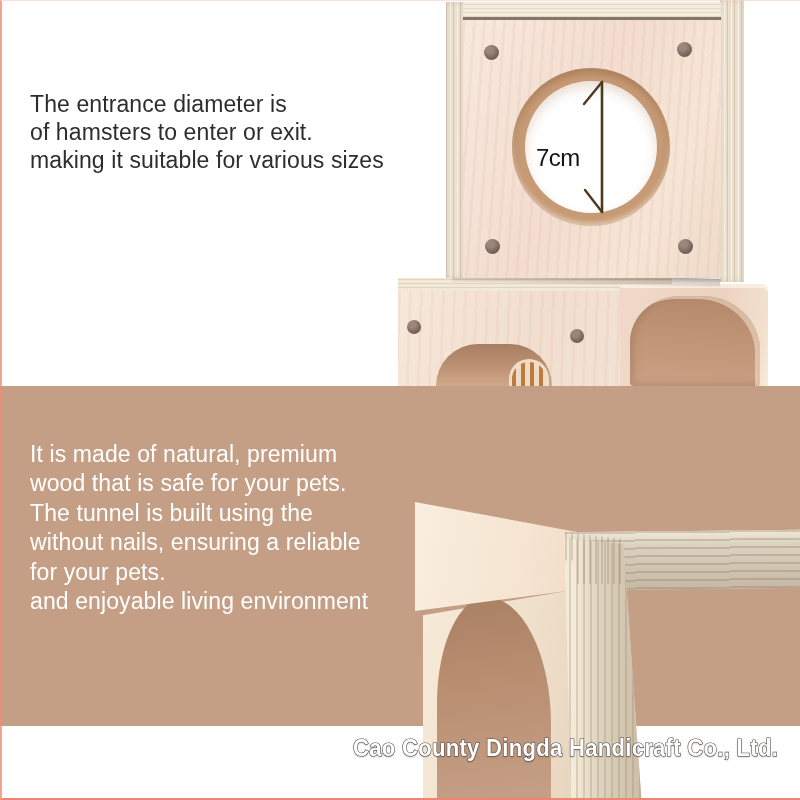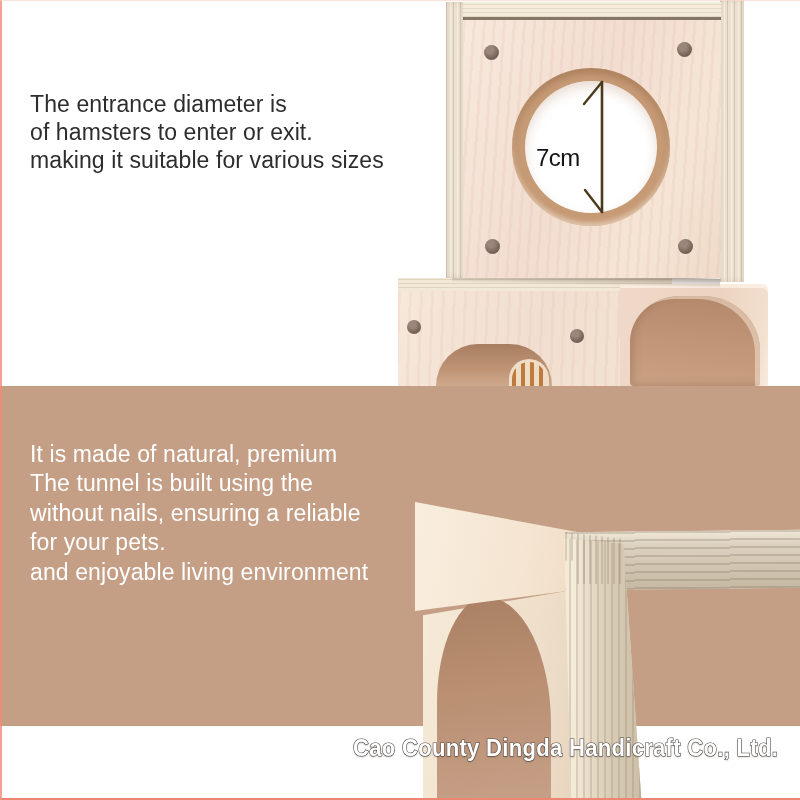--- a/index.html
+++ b/index.html
@@ -188,20 +188,21 @@
     <div class="text-top">
       <div>The entrance diameter is</div>
       <div>of hamsters to enter or exit.</div>
       <div>making it suitable for various sizes</div>
     </div>
   </div>
 
   <div class="section-bottom">
     <div class="text-mid">
       <div>It is made of natural, premium</div>
+      <div>wood that is safe for your pets.</div>
       <div>The tunnel is built using the</div>
       <div>without nails, ensuring a reliable</div>
       <div>for your pets.</div>
       <div>and enjoyable living environment</div>
     </div>
   </div>
 
   <div class="photo-top">
 
     <div class="b2-slat"></div>

